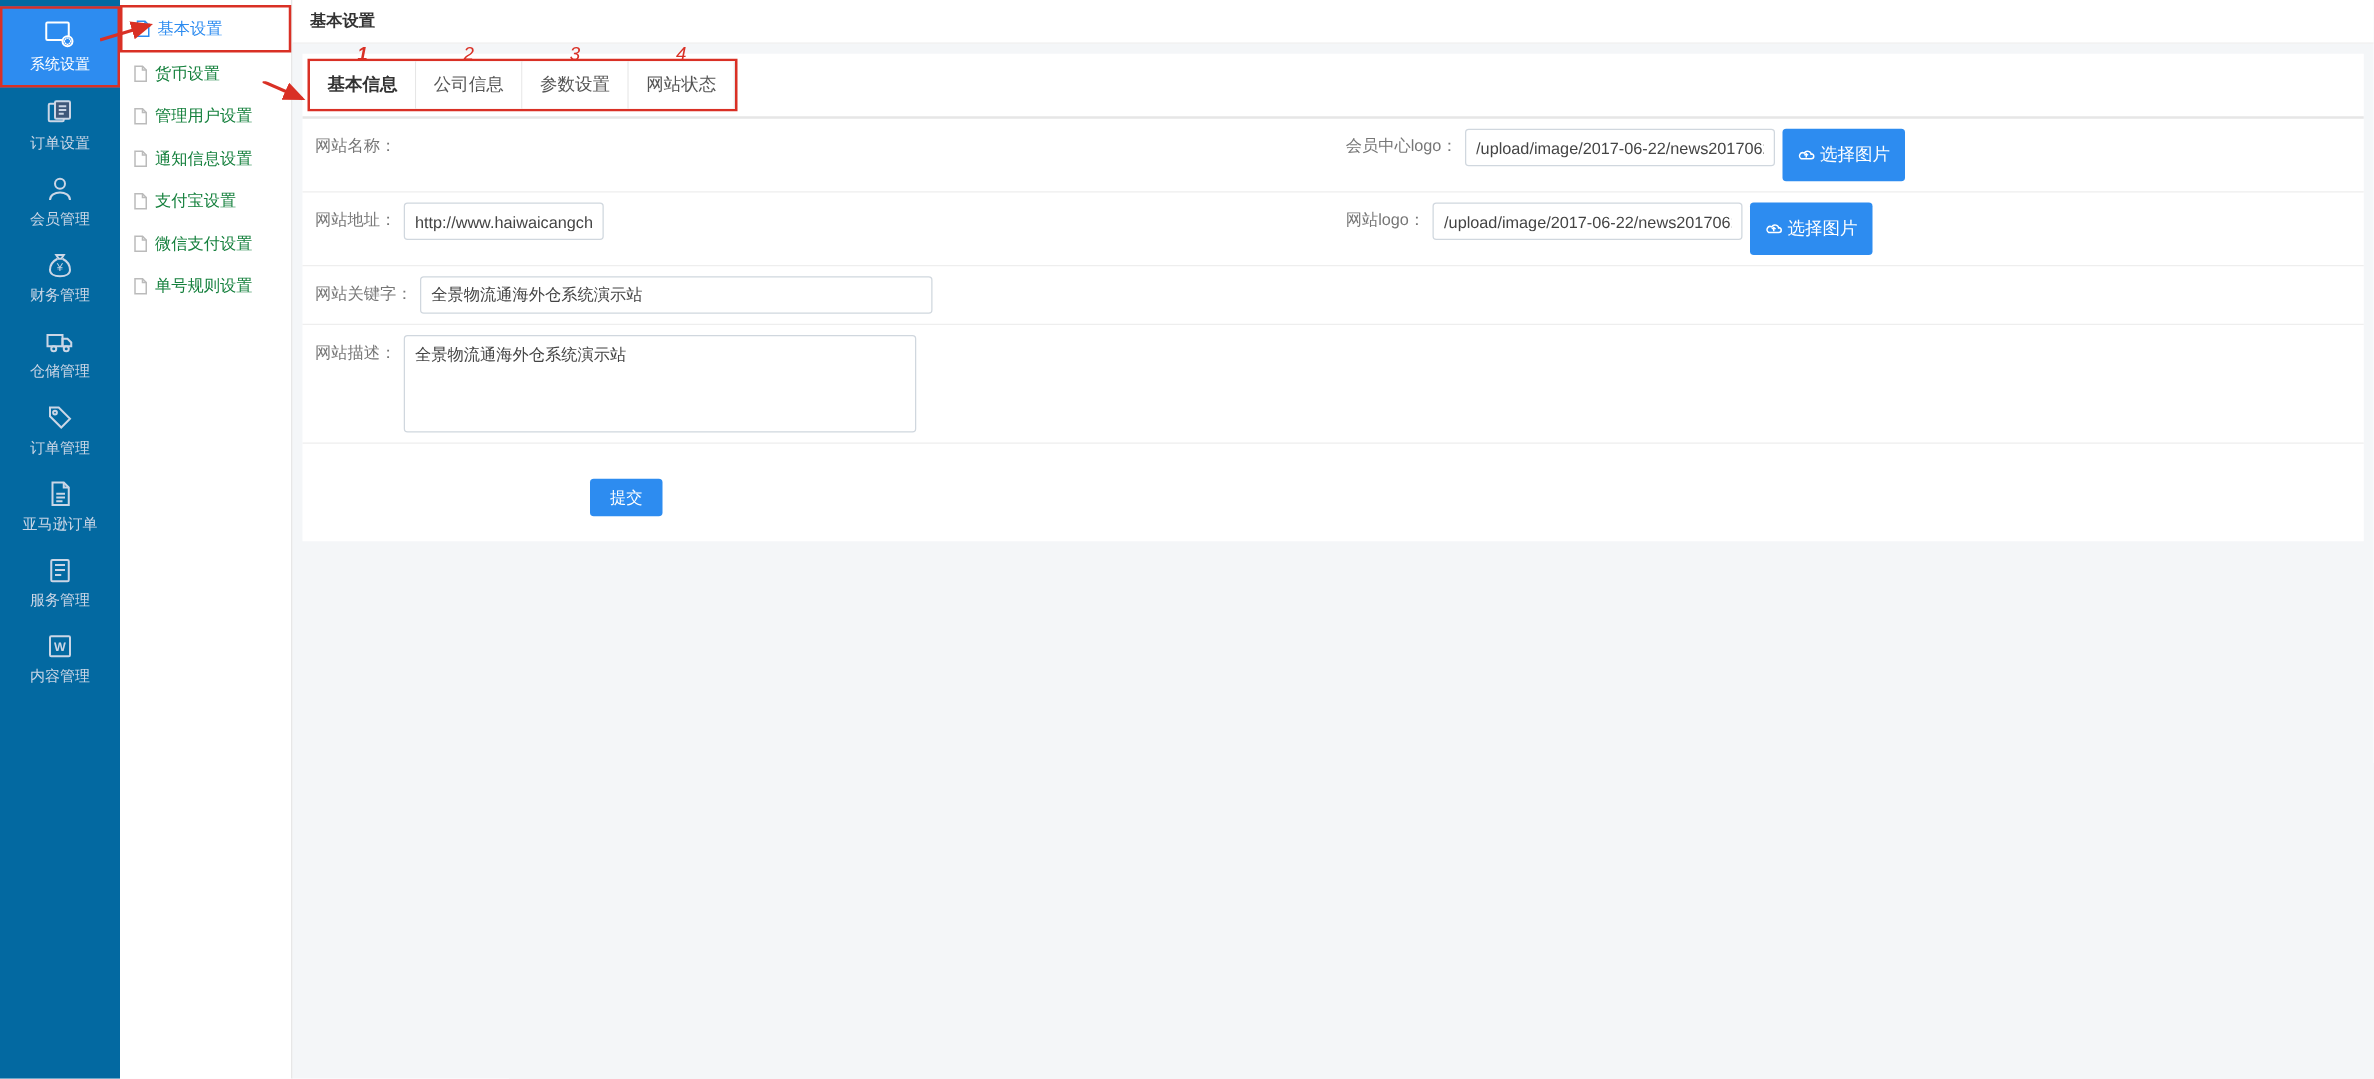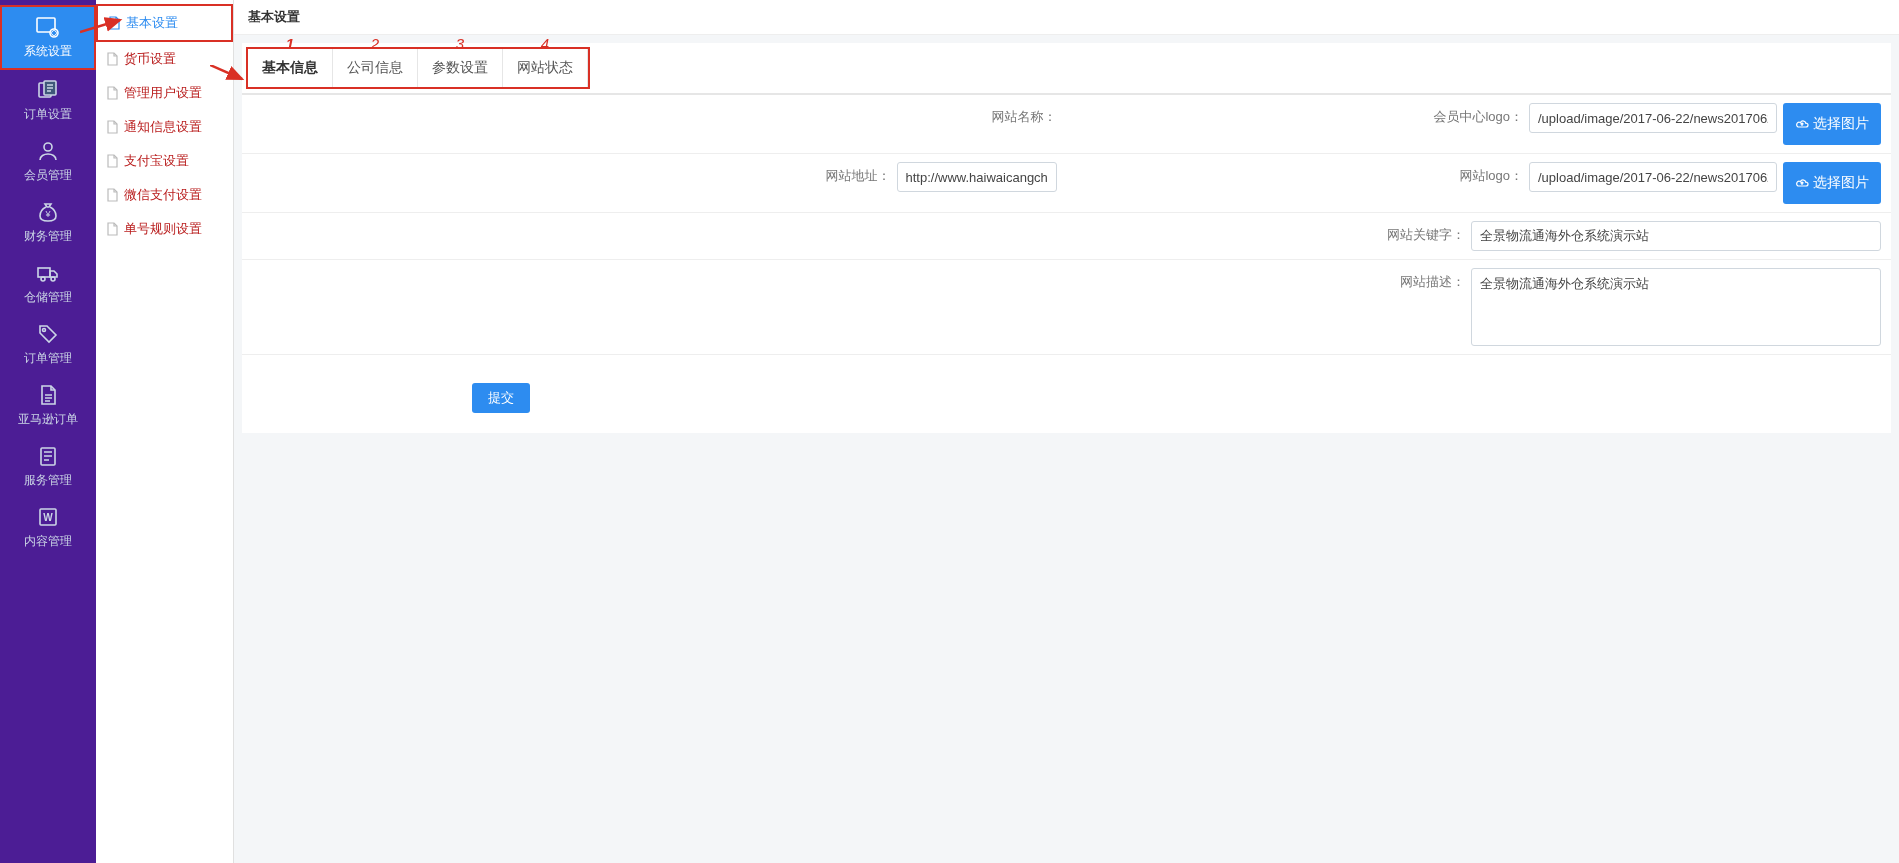--- a/index.html
+++ b/index.html
@@ -7,21 +7,21 @@
     font-family: "Microsoft YaHei", "PingFang SC", sans-serif;
     font-size: 13px;
     background: #fff;
     color: #333;
   }
   .app { display: flex; width: 1899px; height: 863px; overflow: hidden; }
 
   
   .left-nav {
     width: 96px;
-    background: #4c1d95;
+    background: #0369a1;
     display: flex;
     flex-direction: column;
     padding-top: 5px;
   }
   .left-nav-item {
     color: #cbd6e6;
     text-align: center;
     padding: 6px 2px 8px;
     cursor: pointer;
     font-size: 12px;
@@ -46,21 +46,21 @@
     background: #fff;
     border-right: 1px solid #e0e0e0;
     padding-top: 4px;
   }
   .sub-nav-item {
     display: flex;
     align-items: center;
     gap: 6px;
     padding: 8px 10px;
     cursor: pointer;
-    color: #b91c1c;
+    color: #15803d;
     font-size: 13px;
   }
   .sub-nav-item.active {
     color: #2d8cf0;
     border: 2px solid #d93025;
   }
   .file-icon { color: #999; }
 
   
   .arrow-layer {
@@ -137,21 +137,20 @@
   }
   .form-row {
     display: flex;
     border-bottom: 1px solid #eee;
   }
   .form-cell {
     display: flex;
     align-items: flex-start;
     padding: 8px 10px;
     gap: 6px;
-    justify-content: flex-end;
   }
   .form-cell.half { width: 50%; }
   .form-cell.full { width: 100%; }
   .form-label {
     color: #777;
     font-size: 13px;
     padding-top: 5px;
     white-space: nowrap;
   }
   .form-input {

